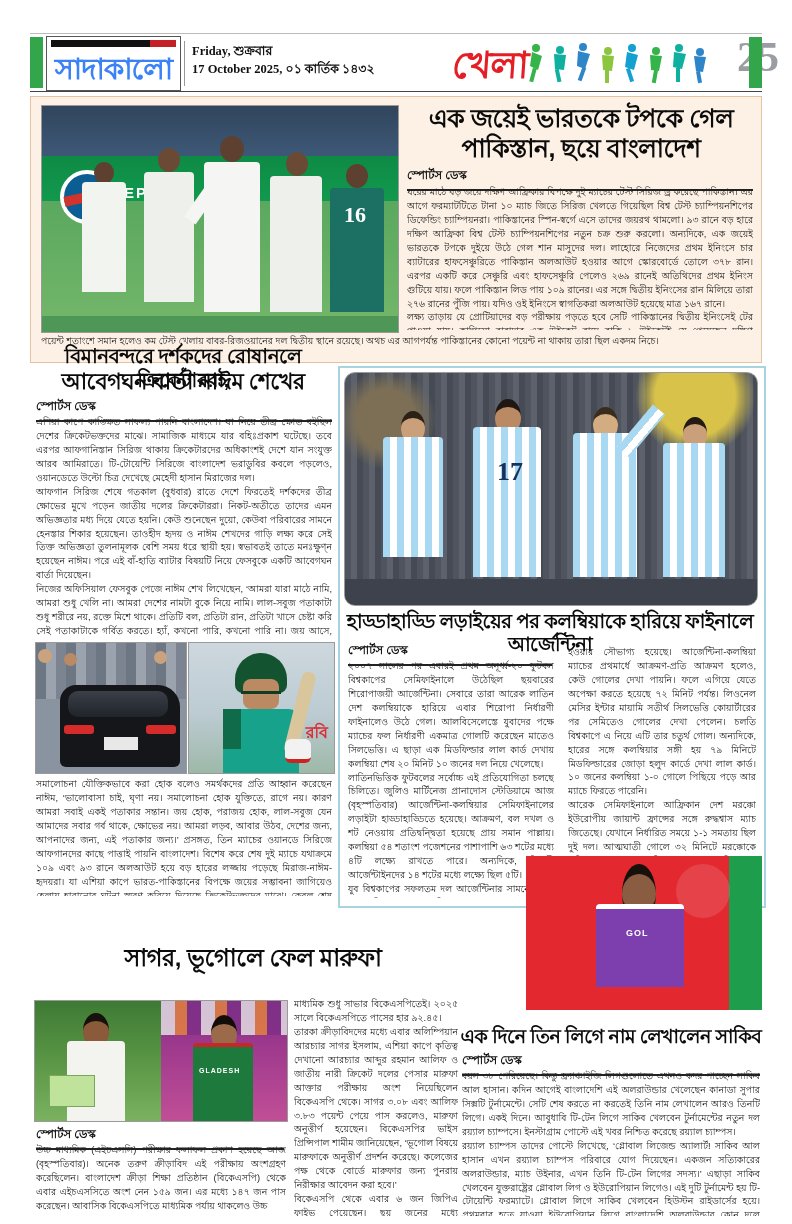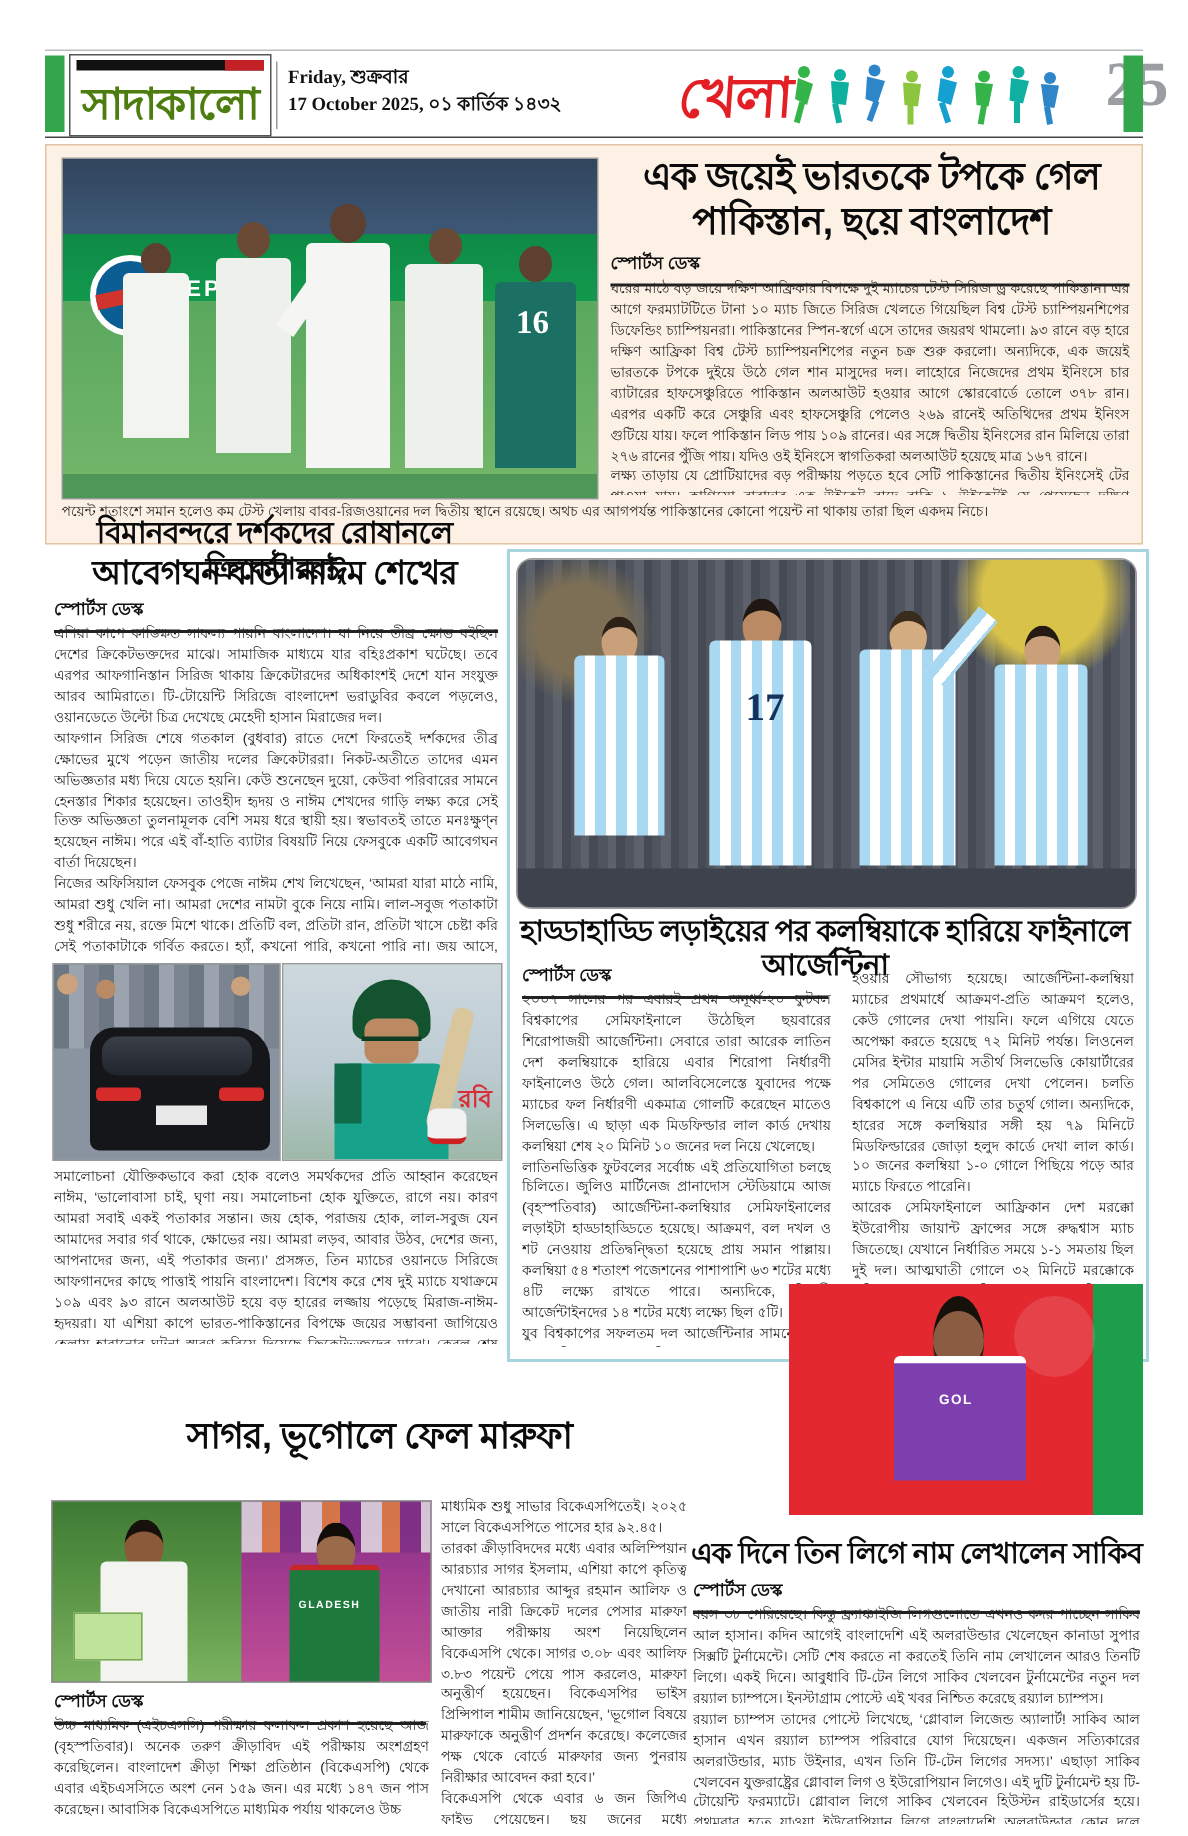--- a/index.html
+++ b/index.html
@@ -10,21 +10,21 @@
   .byline{font-weight:bold;font-size:11.5px;color:#111;border-bottom:2px solid #222;padding-bottom:3px;}
   .bodytext{font-size:9.3px;line-height:1.5;text-align:justify;color:#222;white-space:pre-line;overflow:hidden;}
   .photo{position:absolute;overflow:hidden;border:1px solid #9a9a9a;}
   .hline{position:absolute;background:#333;height:1px;}
   .greenblk{position:absolute;background:#33a64c;}
   
   .logo-box{position:absolute;border:1px solid #555;background:#fff;}
   .logo-strip{position:absolute;left:4px;top:3px;right:4px;height:7px;background:#111;}
   .logo-strip .redbit{position:absolute;right:0;top:0;width:26px;height:7px;background:#c42127;}
   .logo-text{position:absolute;left:0;right:0;top:9px;text-align:center;font-weight:900;
-             font-size:29px;color:#4d7c0f;letter-spacing:-1px;}
+             font-size:29px;color:#3b82f6;letter-spacing:-1px;}
   .dateline{font-weight:bold;color:#111;font-family:"Liberation Serif",serif;font-size:12.5px;line-height:1.45;}
   .khela{font-weight:900;color:#e31e24;font-size:37px;letter-spacing:-1px;transform:skewX(-4deg);}
   .pagenum{font-family:"Liberation Serif",serif;font-weight:bold;font-size:42px;color:#9a9da1;}
   
   .topbox{position:absolute;background:#fdf1e5;border:1px solid #e3c3a3;}
   
   .head{position:absolute;border-radius:50%;}
   .torso{position:absolute;border-radius:4px 4px 0 0;}
   .jersey-num{position:absolute;font-weight:bold;color:#123a4a;font-family:Liberation Serif, serif;}
   .stripes{background:repeating-linear-gradient(90deg,#a9d9f2 0 7px,#ffffff 7px 14px);}

